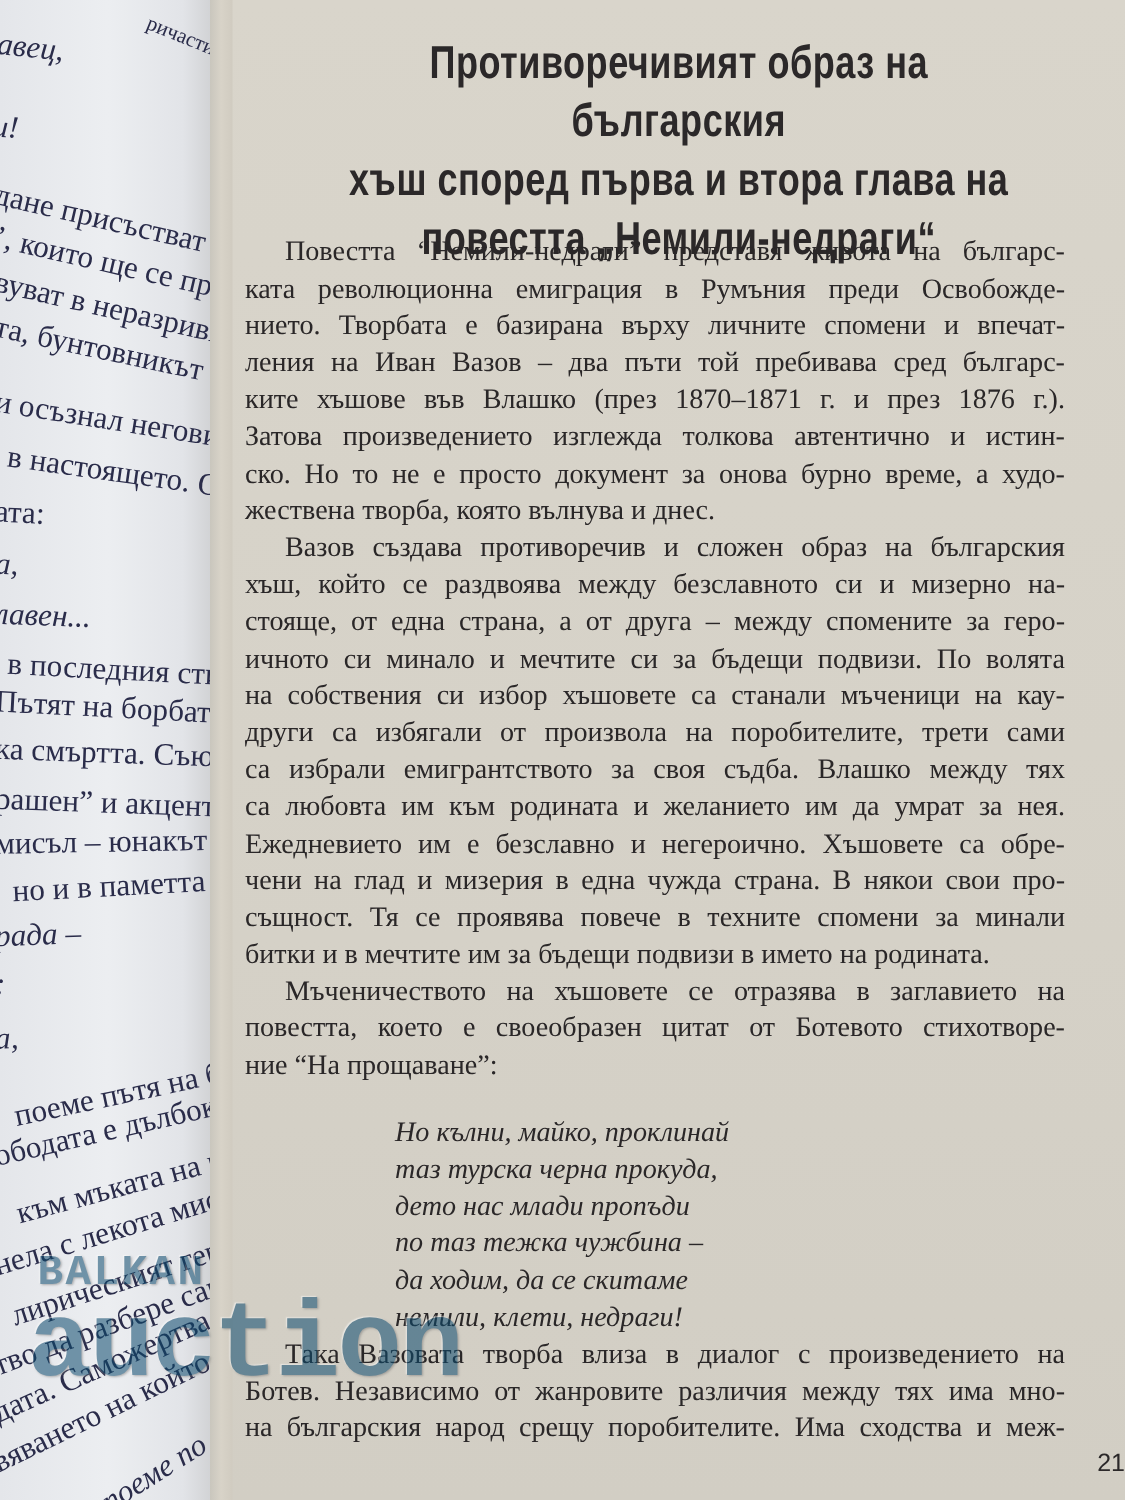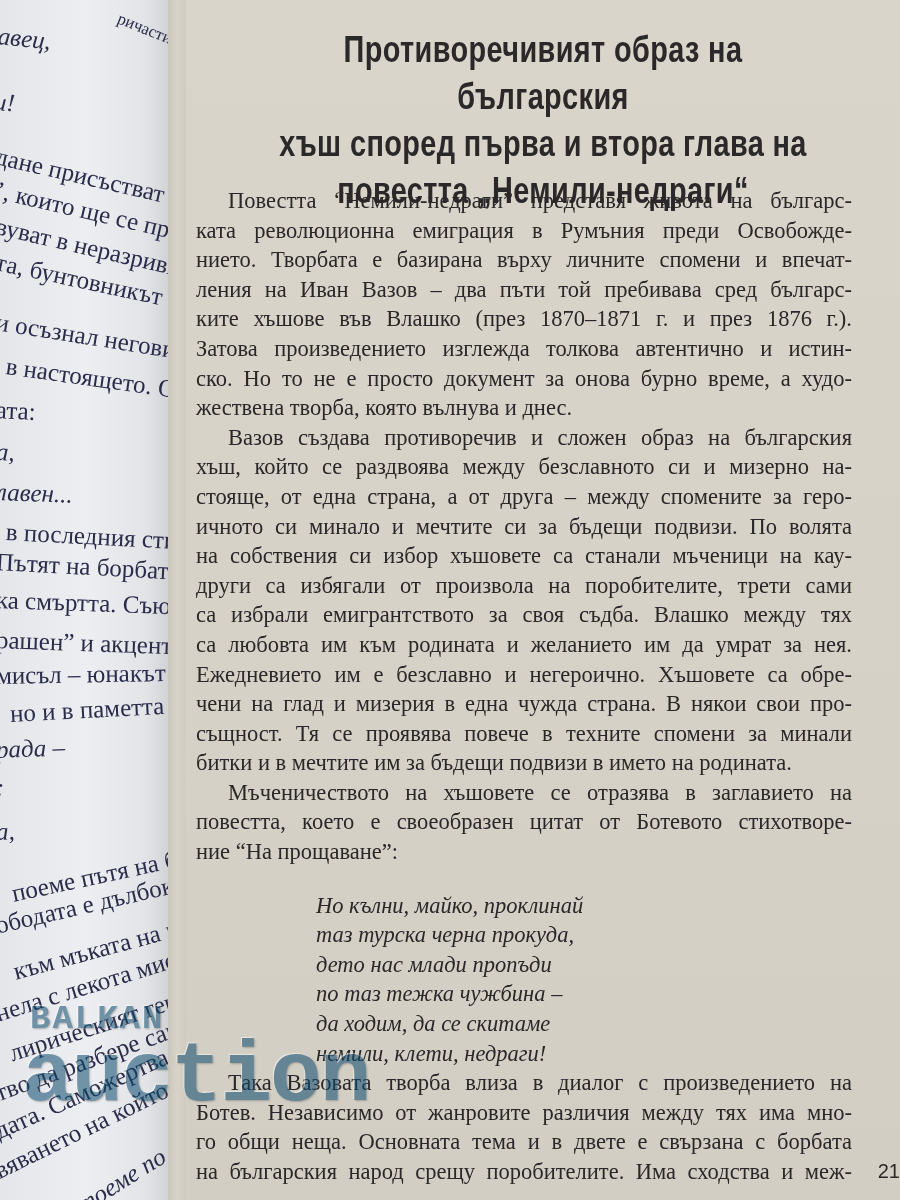--- a/index.html
+++ b/index.html
@@ -145,21 +145,20 @@
         <span class="pl">Но кълни, майко, проклинай</span>
         <span class="pl">таз турска черна прокуда,</span>
         <span class="pl">дето нас млади пропъди</span>
         <span class="pl">по таз тежка чужбина –</span>
         <span class="pl">да ходим, да се скитаме</span>
         <span class="pl">немили, клети, недраги!</span>
       </div>
       <div>
         <span class="line" style="padding-left:32px">Така Вазовата творба влиза в диалог с произведението на</span>
         <span class="line">Ботев. Независимо от жанровите различия между тях има мно-</span>
-        <span class="line">го общи неща. Основната тема и в двете е свързана с борбата</span>
         <span class="line">на българския народ срещу поробителите. Има сходства и меж-</span>
       </div>
     </div>
 
     <div class="page-number">21</div>
   </div>
 
   <div class="watermark">
     <div class="wm-1">BALKAN</div>
     <div class="wm-2">auction</div>

